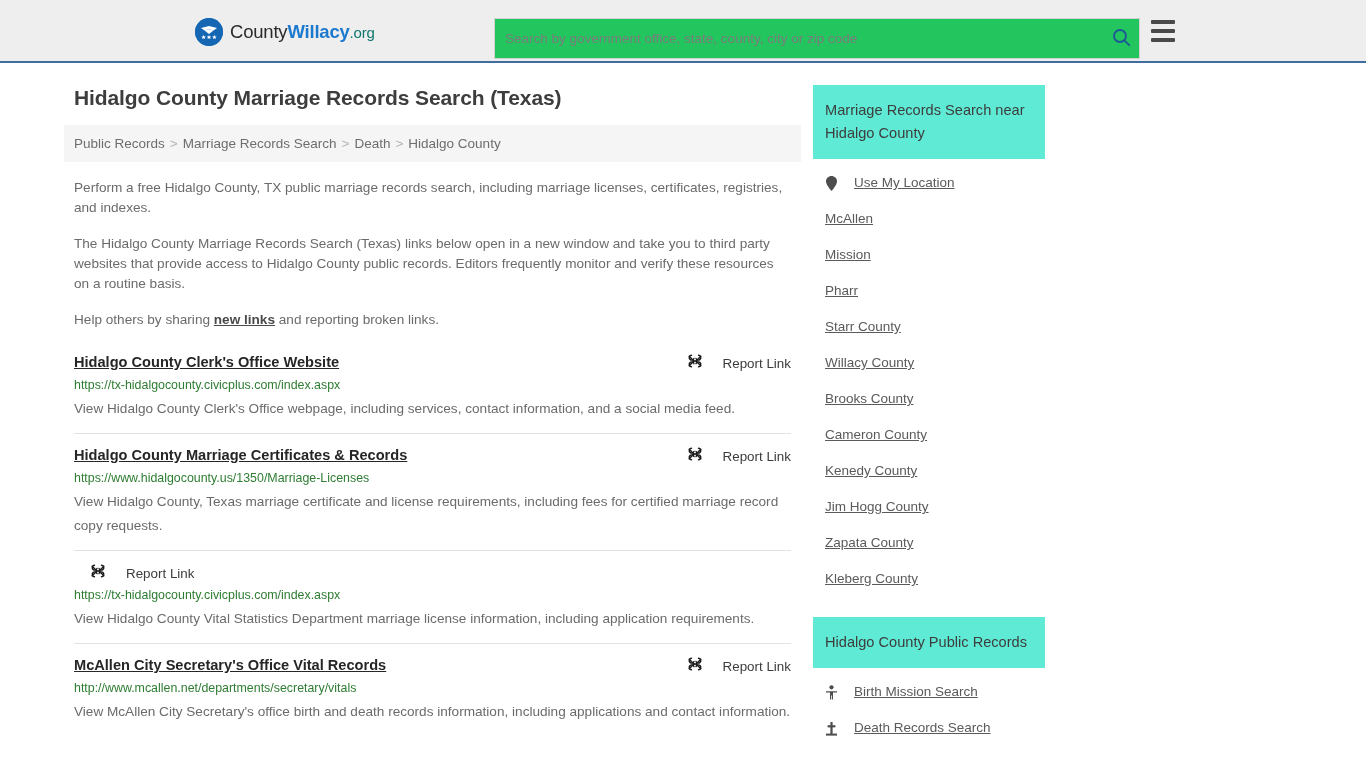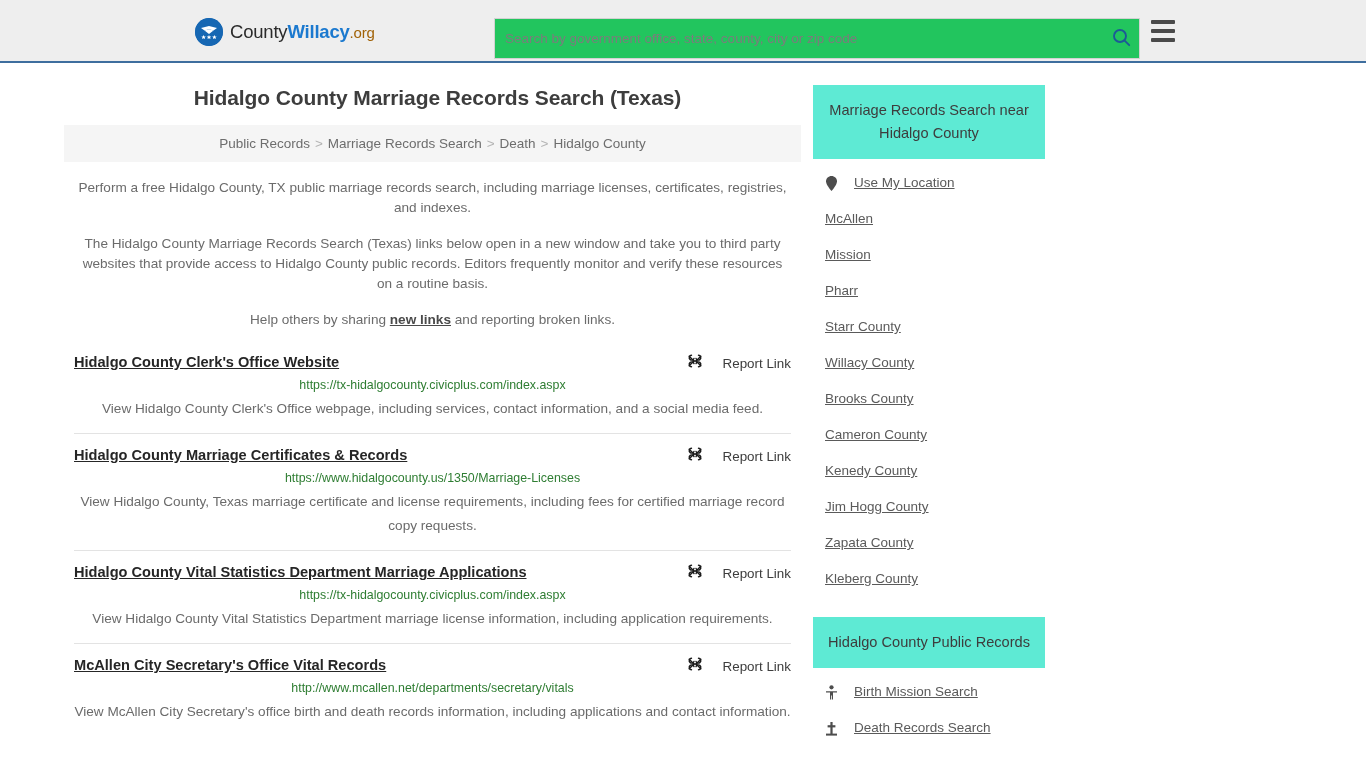--- a/index.html
+++ b/index.html
@@ -38,21 +38,21 @@
   }
   .logo-mark svg { position: absolute; left: 0; top: 0; }
   .logo-text {
     font-size: 18.5px;
     letter-spacing: -0.2px;
     color: #3a3a3a;
     white-space: nowrap;
   }
   .logo-text .b1 { color: #2b2b2b; }
   .logo-text .b2 { color: #1b79cf; font-weight: bold; }
-  .logo-text .b3 { color: #a16207; font-size: 15px; }
+  .logo-text .b3 { color: #0f766e; font-size: 15px; }
 
   .search-wrap {
     position: absolute;
     left: 494px; top: 18px;
     width: 646px; height: 41px;
     background: #22c55e;
     border: 1px solid #d2d2d2;
     display: flex;
     align-items: center;
   }
@@ -82,21 +82,20 @@
   }
   .hamburger span {
     display: block; height: 4px; width: 100%;
     background: #4a4a4a; border-radius: 1px;
   }
 
   
   .page {
     position: relative;
     width: 1108px;
-    text-align: center;
   }
   .container {
     width: 980px;
     margin: 0 auto;
     padding-top: 22px;
     display: flex;
     gap: 0;
   }
   .col-main { width: 737px; flex: 0 0 737px; }
   .col-side { width: 232px; flex: 0 0 232px; margin-left: 12px; }
@@ -304,21 +303,20 @@
               </span>
               <span class="rl-label">Report Link</span>
             </div>
           </div>
           <a class="result-url">https://www.hidalgocounty.us/1350/Marriage-Licenses</a>
           <div class="result-desc">View Hidalgo County, Texas marriage certificate and license requirements, including fees for certified marriage record copy requests.</div>
         </div>
 
         <div class="result">
           <div class="result-head">
-            <a class="result-title">Hidalgo County Vital Statistics Department Marriage Applications</a>
             <div class="report-link">
               <span>
                 <svg width="16" height="16" viewBox="0 0 16 16">
                   <path d="M2.2 3.2 L7.2 8.2 M8.8 8.2 L13.8 3.2" stroke="#1a1a1a" stroke-width="1.4" fill="none" stroke-linecap="round"></path>
                   <path d="M4.5 2.2 C2.2 2.2 1.4 5.2 3.2 6.6 C4.6 7.7 6.6 7.0 7.0 5.4" stroke="#1a1a1a" stroke-width="1.4" fill="none" stroke-linecap="round"></path>
                   <path d="M11.5 2.2 C13.8 2.2 14.6 5.2 12.8 6.6 C11.4 7.7 9.4 7.0 9.0 5.4" stroke="#1a1a1a" stroke-width="1.4" fill="none" stroke-linecap="round"></path>
                   <path d="M4.5 13.8 C2.2 13.8 1.4 10.8 3.2 9.4 C4.6 8.3 6.6 9.0 7.0 10.6" stroke="#1a1a1a" stroke-width="1.4" fill="none" stroke-linecap="round"></path>
                   <path d="M11.5 13.8 C13.8 13.8 14.6 10.8 12.8 9.4 C11.4 8.3 9.4 9.0 9.0 10.6" stroke="#1a1a1a" stroke-width="1.4" fill="none" stroke-linecap="round"></path>
                   <path d="M2.2 12.8 L7.2 7.8 M8.8 7.8 L13.8 12.8" stroke="#1a1a1a" stroke-width="1.4" fill="none" stroke-linecap="round"></path>
                 </svg>

